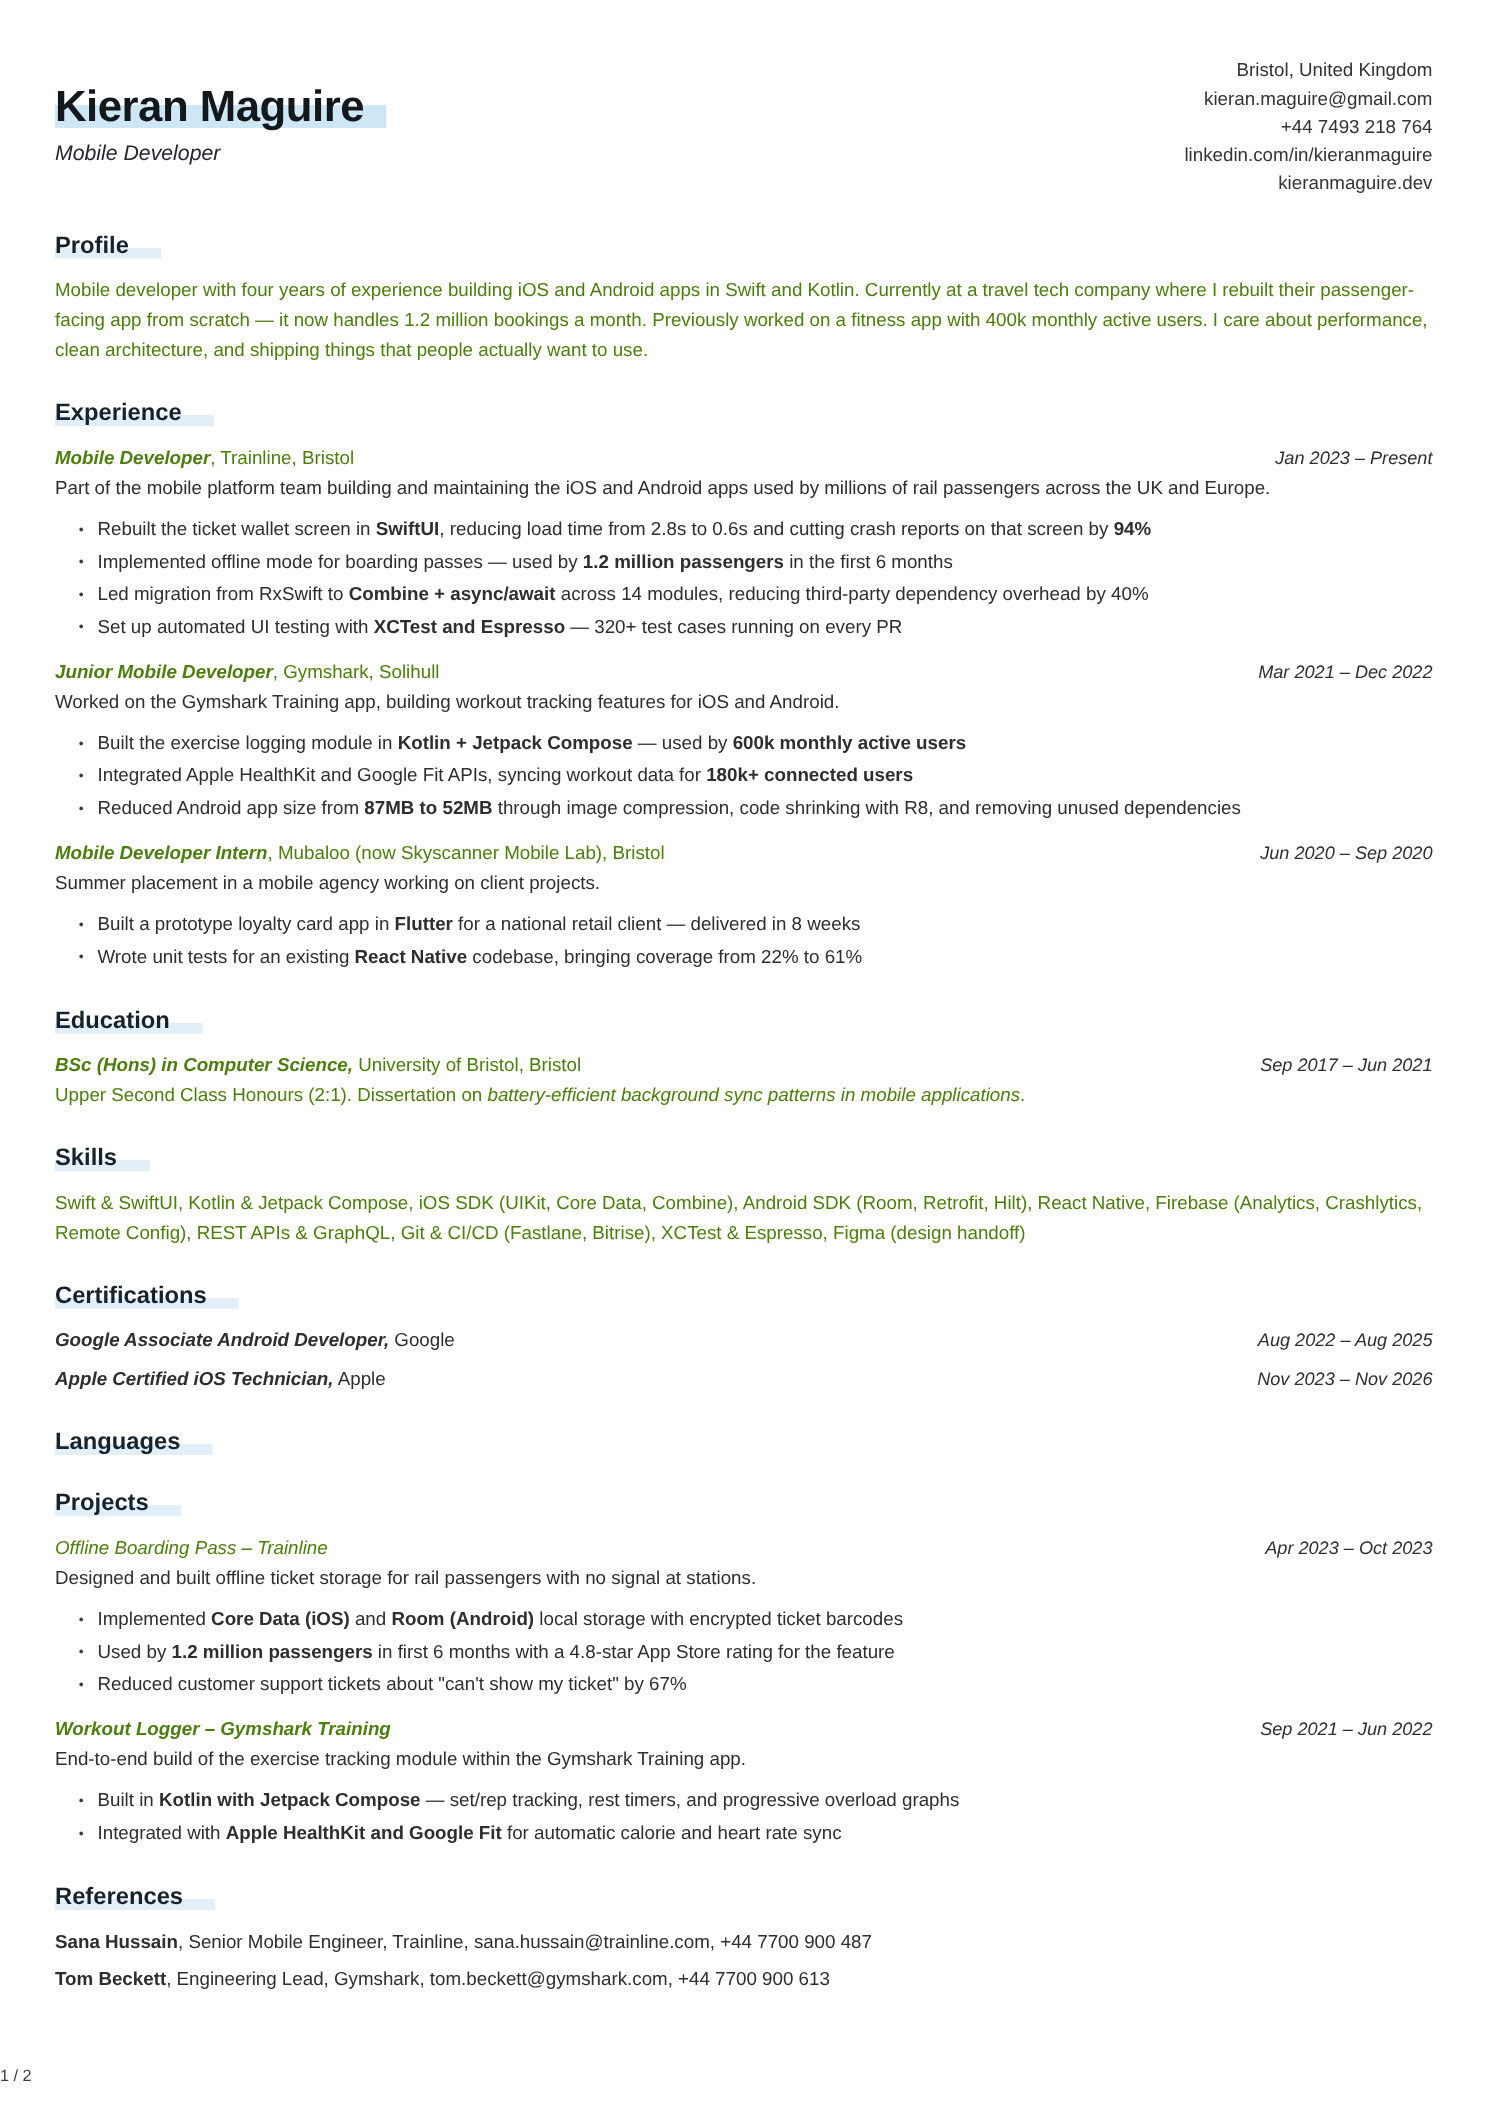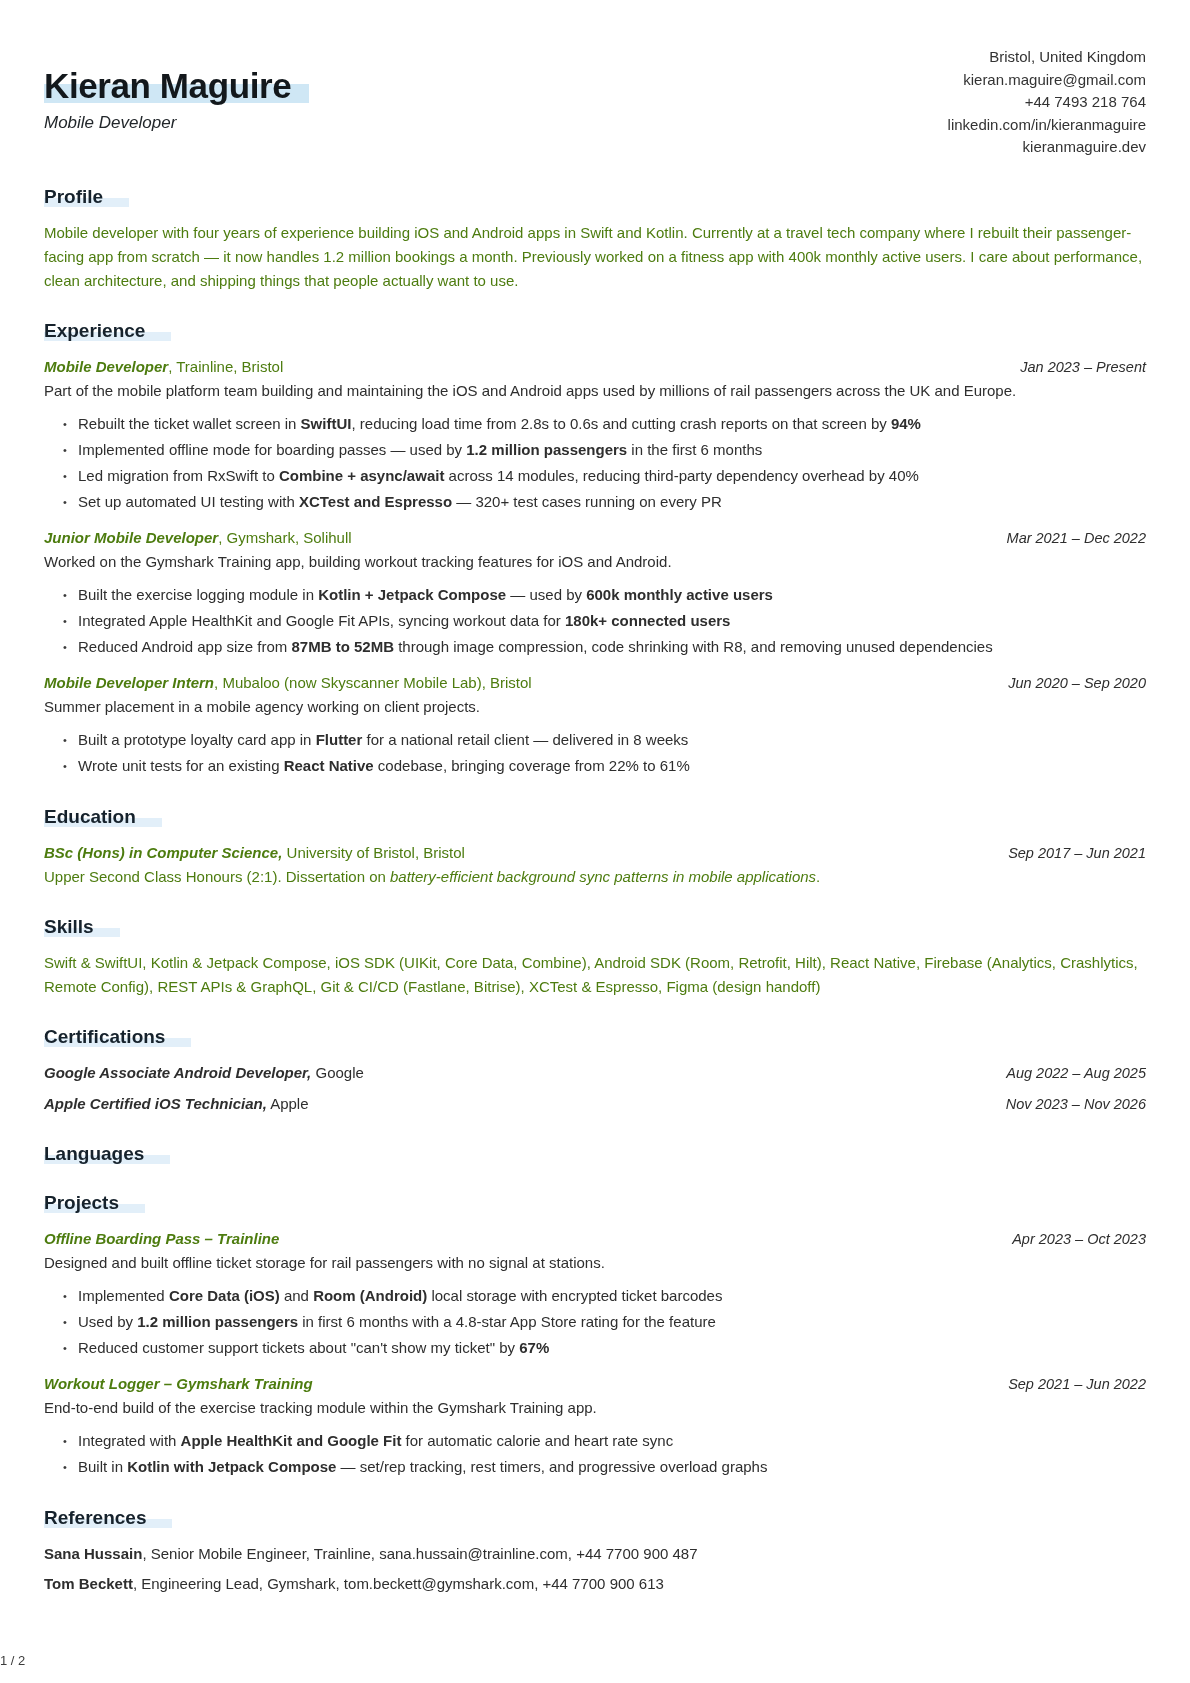--- a/index.html
+++ b/index.html
@@ -140,40 +140,40 @@
 
   <section>
     <h2><span class="hl">Languages</span></h2>
   </section>
 
   <section>
     <h2><span class="hl">Projects</span></h2>
 
     <article class="entry">
       <div class="entry-head">
-        <div class="entry-title rich"><span style="font-weight: 700; font-style: italic;">Offline Boarding Pass – Trainline</span></div>
+        <div class="entry-title rich"><span style="font-weight: 400; font-style: italic;">Offline Boarding Pass – Trainline</span></div>
         <div class="entry-dates">Apr 2023 – Oct 2023</div>
       </div>
       <p class="entry-summary">Designed and built offline ticket storage for rail passengers with no signal at stations.</p>
       <ul class="bullets">
         <li class="rich"><span>Implemented </span><span style="font-weight: 700;">Core Data (iOS)</span><span> and </span><span style="font-weight: 700;">Room (Android)</span><span> local storage with encrypted ticket barcodes</span></li>
         <li class="rich"><span>Used by </span><span style="font-weight: 700;">1.2 million passengers</span><span> in first 6 months with a 4.8-star App Store rating for the feature</span></li>
-        <li class="rich"><span>Reduced customer support tickets about "can't show my ticket" by </span><span style="font-weight: 700;">67%</span></li>
+        <li class="rich"><span>Reduced customer support tickets about "can't show my ticket" by </span><span style="font-weight: 400;">67%</span></li>
       </ul>
     </article>
 
     <article class="entry">
       <div class="entry-head">
         <div class="entry-title rich"><span style="font-weight: 700; font-style: italic;">Workout Logger – Gymshark Training</span></div>
         <div class="entry-dates">Sep 2021 – Jun 2022</div>
       </div>
       <p class="entry-summary">End-to-end build of the exercise tracking module within the Gymshark Training app.</p>
       <ul class="bullets">
+        <li class="rich"><span>Built in </span><span style="font-weight: 700;">Kotlin with Jetpack Compose</span><span> — set/rep tracking, rest timers, and progressive overload graphs</span></li>
         <li class="rich"><span>Integrated with </span><span style="font-weight: 700;">Apple HealthKit and Google Fit</span><span> for automatic calorie and heart rate sync</span></li>
-        <li class="rich"><span>Built in </span><span style="font-weight: 700;">Kotlin with Jetpack Compose</span><span> — set/rep tracking, rest timers, and progressive overload graphs</span></li>
       </ul>
     </article>
   </section>
 
   <section>
     <h2><span class="hl">References</span></h2>
     <p class="ref-line rich"><span style="font-weight: 700;">Sana Hussain</span><span>, Senior Mobile Engineer, Trainline, sana.hussain@trainline.com, +44 7700 900 487</span></p>
     <p class="ref-line rich"><span style="font-weight: 700;">Tom Beckett</span><span>, Engineering Lead, Gymshark, tom.beckett@gymshark.com, +44 7700 900 613</span></p>
   </section>
 

